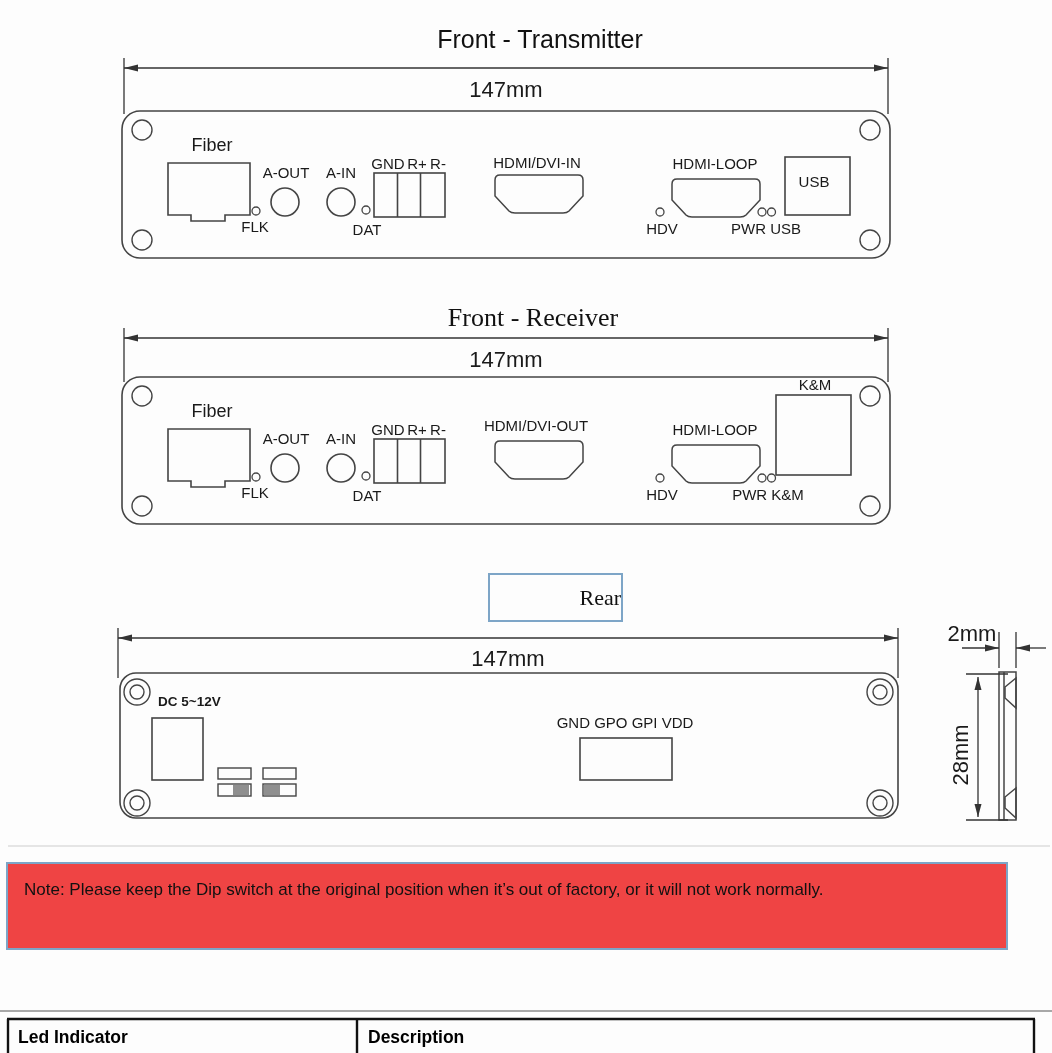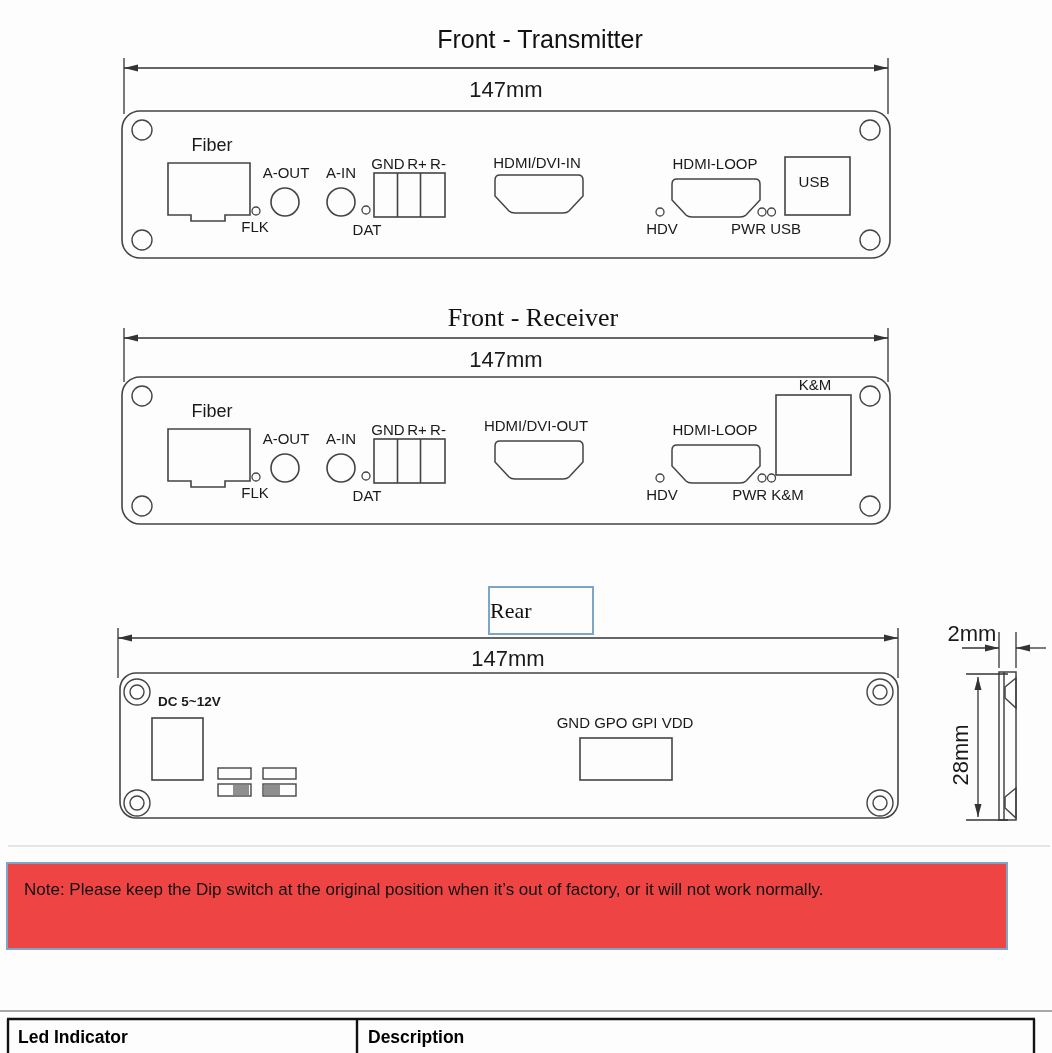--- a/index.html
+++ b/index.html
@@ -10,22 +10,22 @@
   .lbl{position:absolute;white-space:nowrap;color:#1a1a1a;line-height:1.1;}
   .c{transform:translateX(-50%);}
   .serif{font-family:"Liberation Serif",serif;}
   .t25{font-size:25px;}
   .t26{font-size:26px;}
   .t22{font-size:22px;}
   .t18{font-size:18px;}
   .t15{font-size:15px;}
   .t13{font-size:15px;}
   .rot{transform:translate(-50%,-50%) rotate(-90deg);}
-  .rear-title-box{position:absolute;left:488px;top:586px;width:102px;height:45px;
-      border:2.5px solid #7da5c7;display:flex;align-items:center;justify-content:flex-start;}
+  .rear-title-box{position:absolute;left:488px;top:573px;width:102px;height:45px;
+      border:2.5px solid #7da5c7;display:flex;align-items:center;justify-content:flex-end;padding-left:29px;}
   .note-box{position:absolute;left:6px;top:862px;width:998px;height:84px;
       border:2.5px solid #7da5c7;background:#ef4444;}
   .note-line{position:absolute;left:16px;font-size:17px;color:#111;}
   .bold17{font-size:17.5px;font-weight:bold;color:#000;}
 </style>
 </head>
 <body>
 
 <div class="stage">
 

